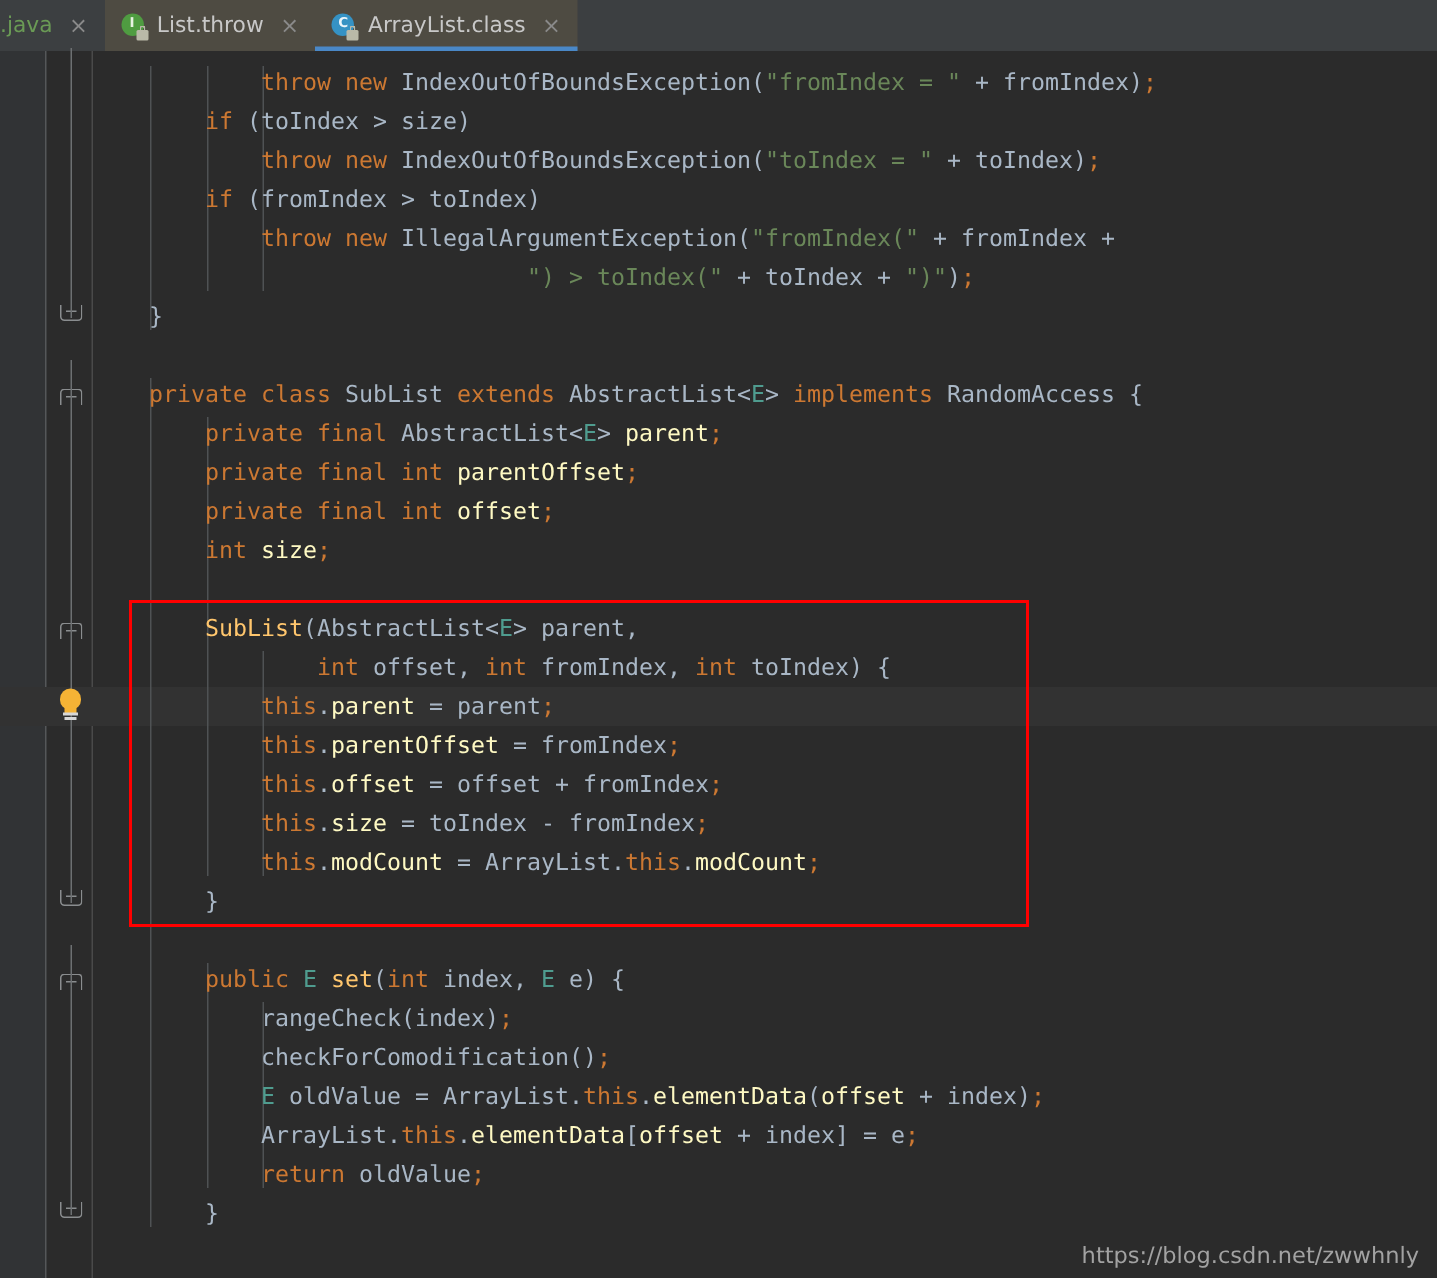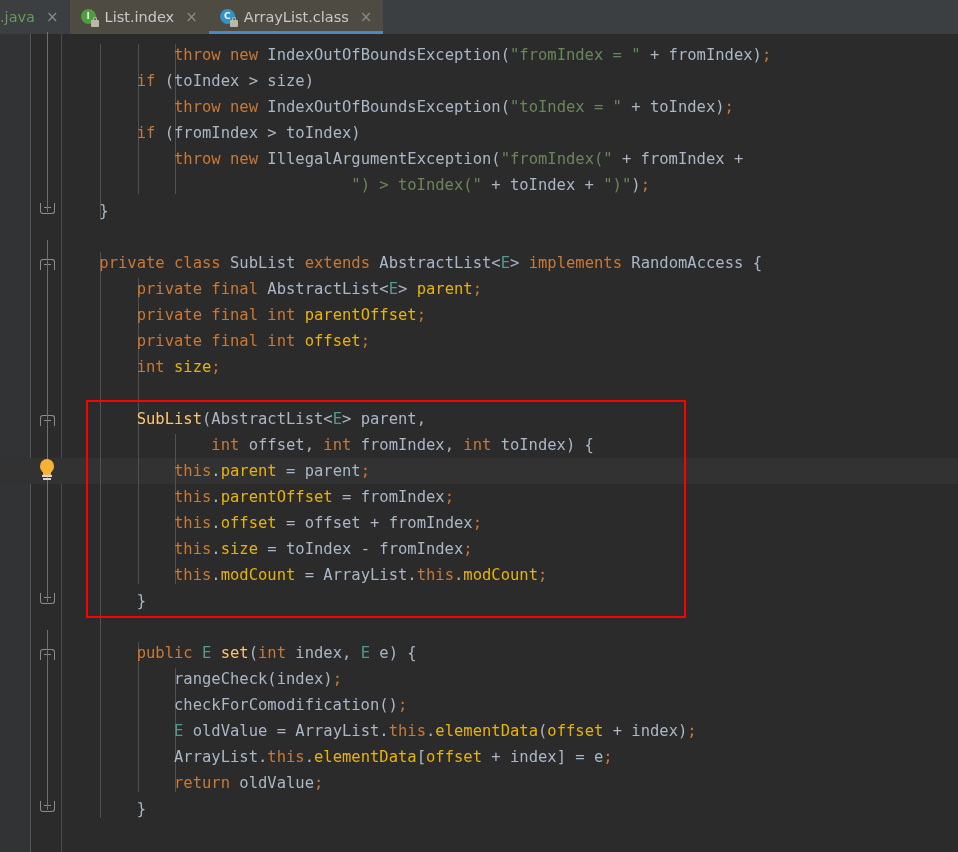--- a/index.html
+++ b/index.html
@@ -107,21 +107,21 @@
   
   .watermark{
     position:absolute;color:#b7b7b7;opacity:.85;
     font-family:"DejaVu Sans","Liberation Sans",sans-serif;font-size:15px;
     z-index:6;
   }
 
   
   .kw{color:#cc7832;}
   .str{color:#6a8759;}
-  .fld{color:#eab308;}
+  .fld{color:#fef9c3;}
   .typ{color:#a9b7c6;}
   .gen{color:#4f9c8f;}
   .plain{color:#a9b7c6;}
   .semi{color:#cc7832;}
   .mth{color:#ffc66d;}
 </style>
 </head>
 <body>
 
 <div id="app">
@@ -129,21 +129,21 @@
   <div class="tabbar">
     <div class="tab partial">
       <span class="label mod">.java</span>
       <span class="close">×</span>
     </div>
     <div class="tab inactive">
       <span class="ficon">
         <span class="disc iface">I</span>
         <span class="lock"></span>
       </span>
-      <span class="label plain">List.index</span>
+      <span class="label plain">List.throw</span>
       <span class="close">×</span>
     </div>
     <div class="tab active">
       <span class="ficon">
         <span class="disc cls">C</span>
         <span class="lock"></span>
       </span>
       <span class="label plain">ArrayList.class</span>
       <span class="close">×</span>
     </div>
@@ -183,20 +183,21 @@
         <div class="foldline" style="top: 596px; height: 180px;"></div>
         <div class="bulb" style="top: 425px;">
           <div class="glass"></div>
           <div class="neck"></div>
           <div class="b1"></div>
           <div class="b2"></div>
         </div>
       </div>
 
     <div class="redbox" id="redbox" style="left: 86px; top: 366px; width: 600px; height: 218px; border-color: rgb(255, 0, 0);"></div>
+    <div class="watermark" id="watermark" style="right:12px;bottom:6px;">https://blog.csdn.net/zwwhnly</div>
   <div class="guide" style="left: 100.28px; top: 10px; height: 176px;"></div>
       <div class="guide" style="left: 137.56px; top: 10px; height: 150px;"></div>
       <div class="guide" style="left: 174.84px; top: 10px; height: 150px;"></div>
       <div class="guide" style="left: 100.28px; top: 218px; height: 566px;"></div>
       <div class="guide" style="left: 137.56px; top: 244px; height: 306px;"></div>
       <div class="guide" style="left: 137.56px; top: 608px; height: 150px;"></div>
       <div class="guide" style="left: 174.84px; top: 400px; height: 150px;"></div>
       <div class="guide" style="left: 174.84px; top: 634px; height: 124px;"></div>
     </div>
 

